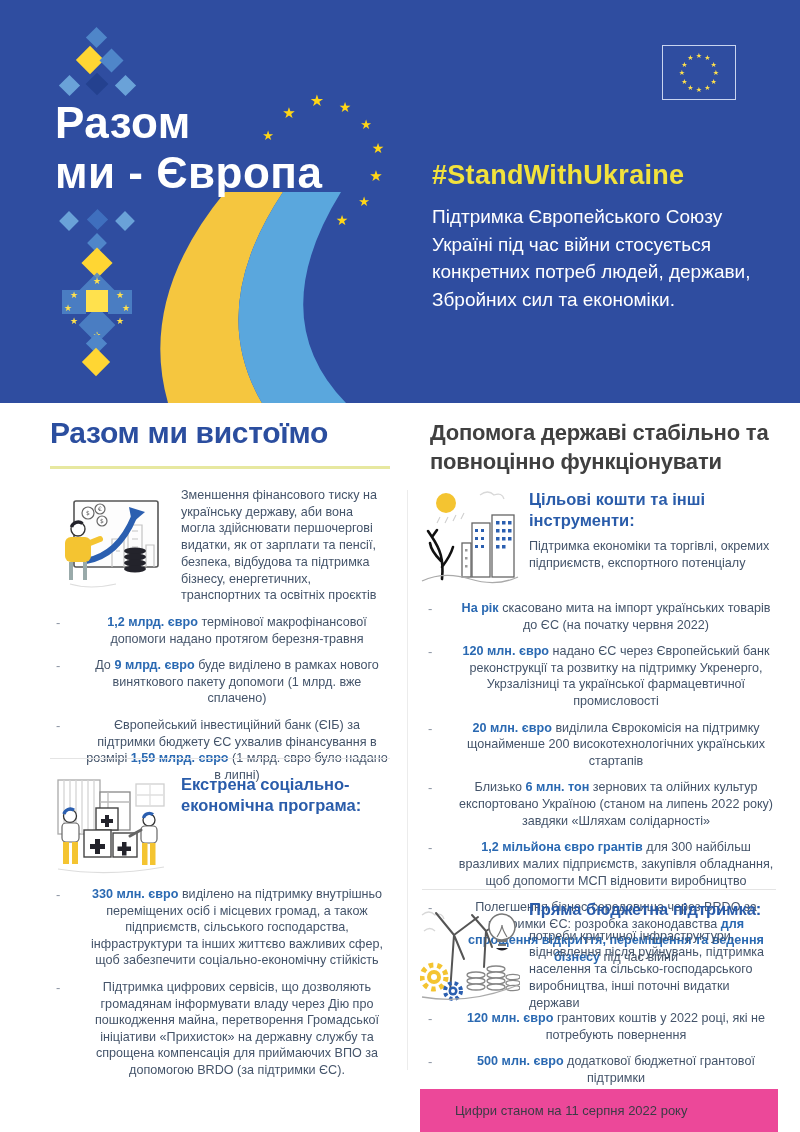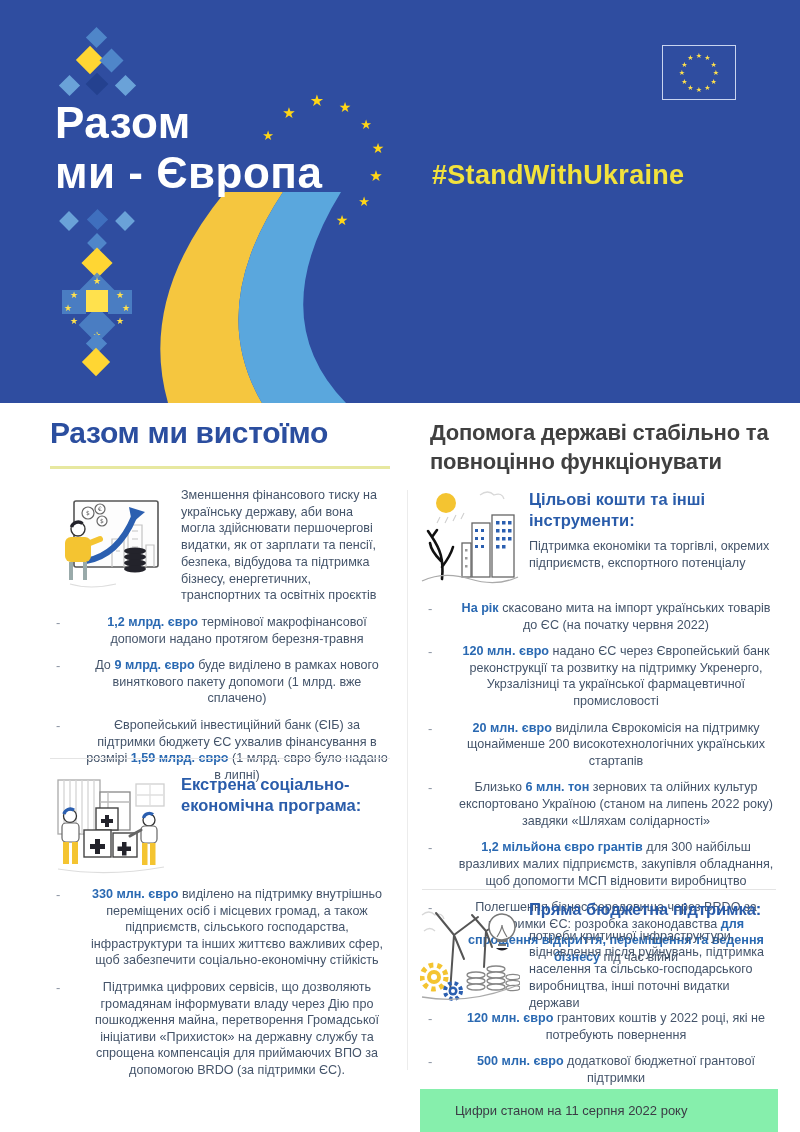--- a/index.html
+++ b/index.html
@@ -30,21 +30,21 @@
 
   .bullets{display:block;}
   .bullet{display:flex;margin:0 0 10px 0;}
   .bullet .dash{flex:0 0 28px;padding-left:6px;color:#8b94a3;font-size:13px;line-height:1.32;}
   .bullet p{flex:1;margin:0;font-size:12.6px;line-height:1.32;color:#44546a;text-align:center;}
   .bullet b{color:#2a69b2;}
   .bullets-right .bullet .dash{flex:0 0 28px;}
 
   .h-divider{position:absolute;height:1px;background:#e4e4e4;}
 
-  .footnote{position:absolute;left:420px;top:1089px;width:358px;height:43px;background:#86efac;}
+  .footnote{position:absolute;left:420px;top:1089px;width:358px;height:43px;background:#ec4899;}
   .footnote span{display:block;padding:14px 0 0 35px;font-size:13px;color:#3b3b45;}
 </style>
 </head>
 <body>
 
 <div class="page">
 
   <div class="header">
     <svg class="deco" width="800" height="403" viewBox="0 0 800 403">
 
@@ -120,20 +120,21 @@
             <text x="27.5" y="43.7">★</text>
             <text x="21.3" y="37.5">★</text>
           <text x="19" y="29">★</text>
             <text x="21.3" y="20.5">★</text>
             <text x="27.5" y="14.3">★</text>
         </g>
       </svg>
     </div>
 
     <div class="hashtag">#StandWithUkraine</div>
+    <div class="intro">Підтримка Європейського Союзу Україні під час війни стосується конкретних потреб людей, держави, Збройних сил та економіки.</div>
   </div>
 
   <div class="col-heading-left">Разом ми вистоїмо</div>
   <div class="heading-underline"></div>
   <div class="col-heading-right">Допомога державі стабільно та повноцінно функціонувати</div>
   <div class="col-divider"></div>
 
   <div class="block sec-head" style="left:50px;top:487px;width:340px;">
     <svg class="illu" width="122" height="108" viewBox="0 0 122 108">
       <rect x="24" y="14" width="84" height="66" rx="2" fill="#fdfdfd" stroke="#555" stroke-width="1.6"></rect>

